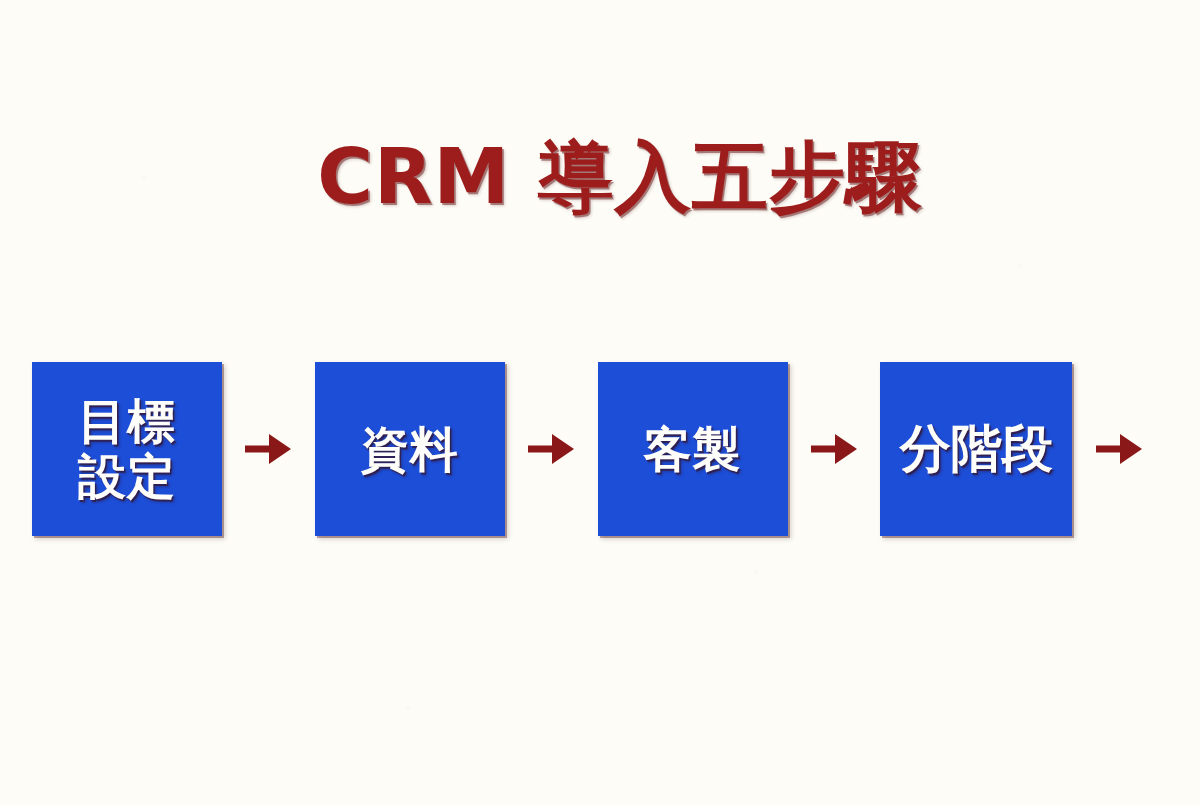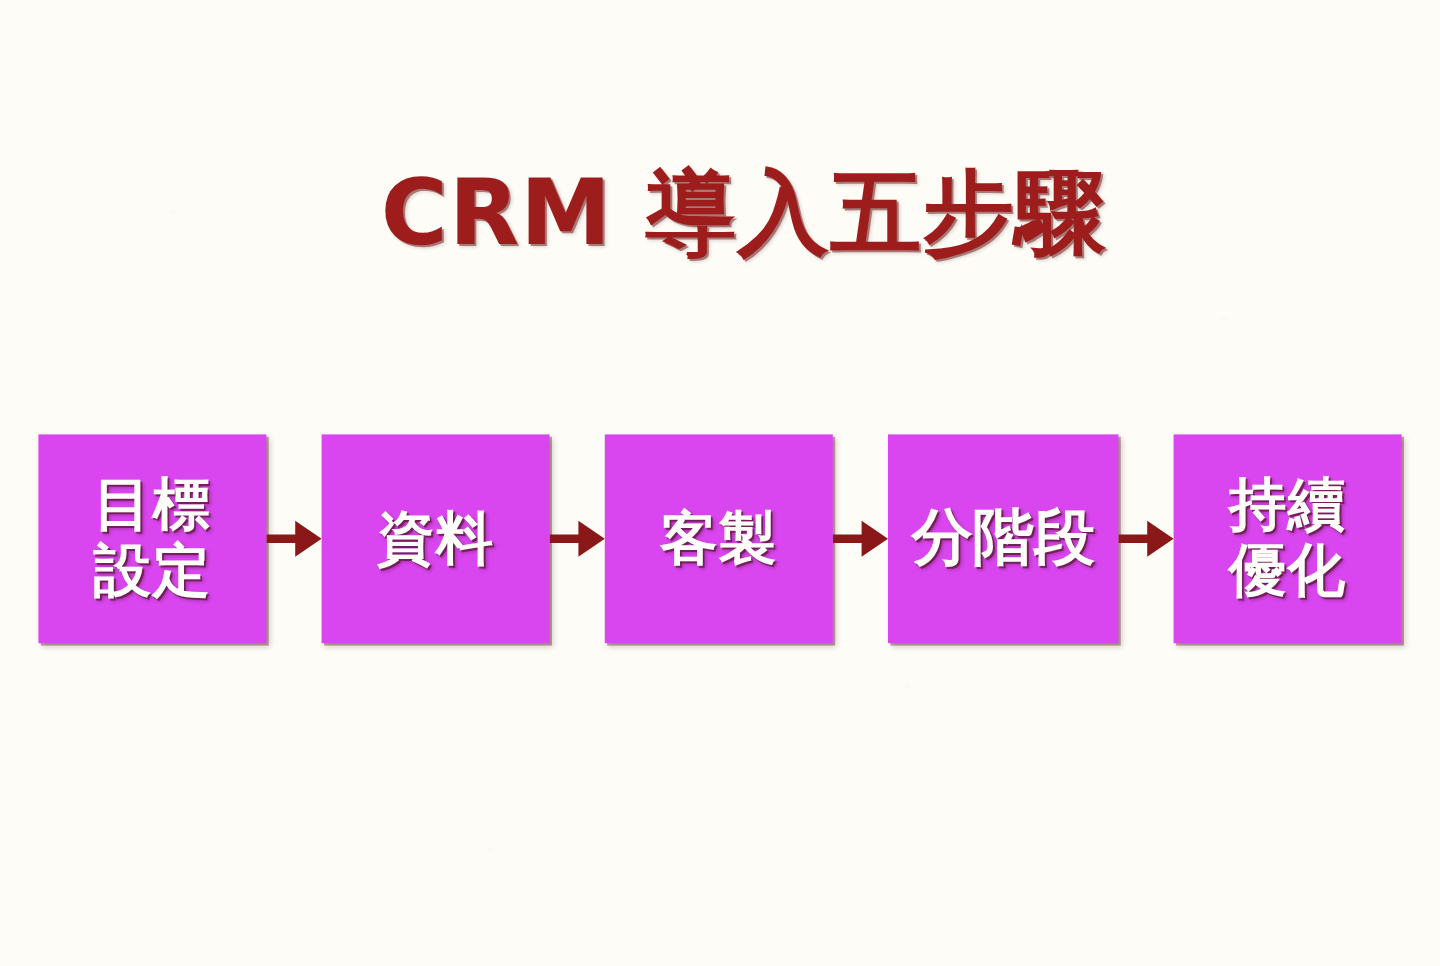--- a/index.html
+++ b/index.html
@@ -63,21 +63,21 @@
     width: 1133px;
     height: 174px;
     display: flex;
     flex-direction: row;
     align-items: stretch;
   }
 
   .step-box {
     width: 190px;
     flex: 0 0 190px;
-    background: #d946ef;
+    background: #1d4ed8;
     box-shadow:
       2px 2px 0 rgba(70,8,8,0.35),
       3px 3px 5px rgba(60,8,8,0.20);
     display: flex;
     flex-direction: column;
     align-items: center;
     justify-content: center;
     box-sizing: border-box;
     padding: 4px 2px;
   }
@@ -169,19 +169,15 @@
     </div>
 
     <div class="arrow-cell">
       <span>
         <svg width="46" height="40" viewBox="0 0 46 40" aria-hidden="true">
           <path d="M0 16.5 H24 V5 L46 20 L24 35 V23.5 H0 Z" fill="#8b1819"></path>
         </svg>
       </span>
     </div>
 
-    <div class="step-box">
-      <div class="step-line">持續</div>
-      <div class="step-line">優化</div>
-    </div>
 
   </div>
 </div>
 
 </body></html>

